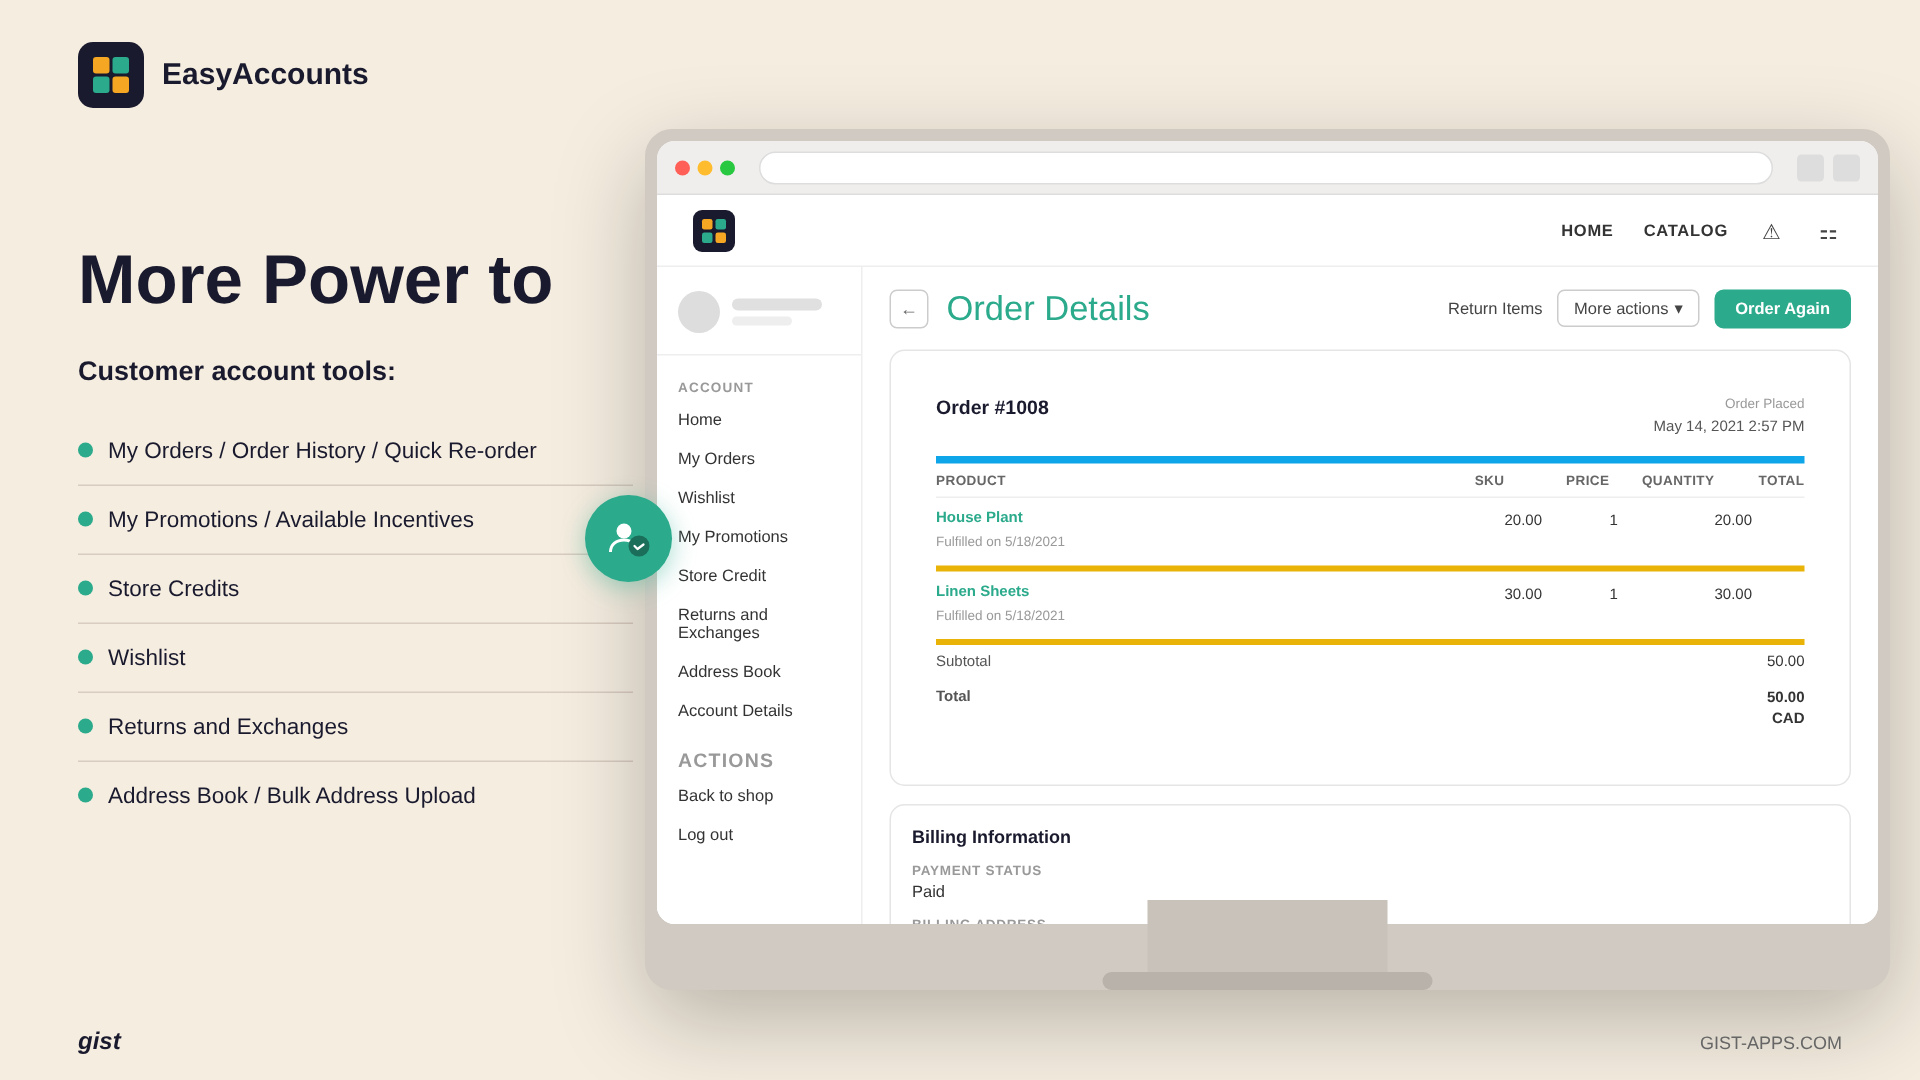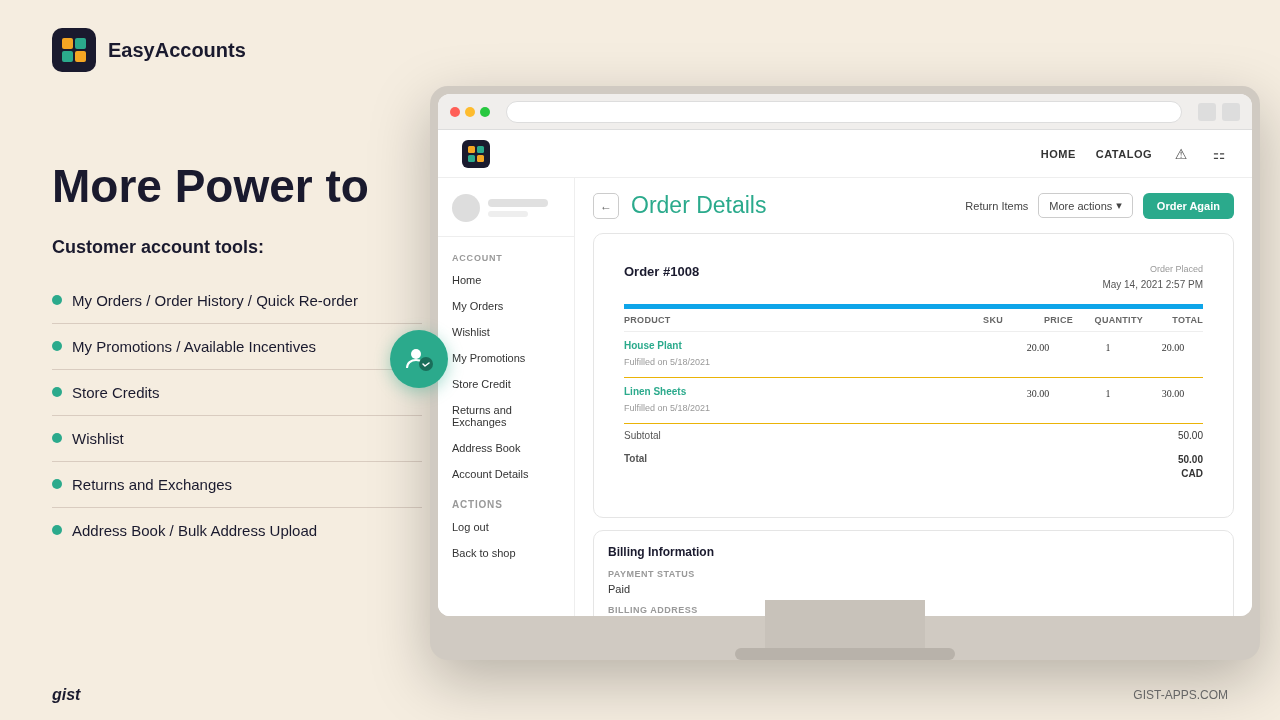--- a/index.html
+++ b/index.html
@@ -280,21 +280,21 @@
       padding: 8px 14px 4px;
       text-transform: uppercase;
     }
     .sidebar-item {
       padding: 7px 14px;
       font-size: 11px;
       color: #333;
       cursor: pointer;
     }
     .sidebar-section-label2 {
-      font-size: 10px;
+      font-size: 13px;
       font-weight: 700;
       color: #999;
       letter-spacing: 0.8px;
       padding: 12px 14px 4px;
       text-transform: uppercase;
     }
 
     
     .main-content {
       flex: 1;
@@ -395,39 +395,38 @@
       font-weight: 700;
       color: #666;
       letter-spacing: 0.3px;
       text-transform: uppercase;
     }
     .th:not(:first-child) { text-align: right; }
     .order-row {
       display: grid;
       grid-template-columns: 1fr 80px 70px 70px 60px;
       padding: 8px 0;
-      border-bottom: 1px solid #eab308;
+      border-bottom: 4px solid #eab308;
     }
     .product-cell {}
     .product-link {
       font-size: 10px;
       color: #2baa8c;
       font-weight: 600;
       display: block;
     }
     .product-fulfilled {
       font-size: 9px;
       color: #999;
     }
     .cell-val {
       font-size: 10px;
       color: #333;
-      text-align: center;
+      text-align: left;
       padding-top: 2px;
-      font-family: Liberation Serif, serif;
     }
     .subtotal-row, .total-row {
       display: flex;
       justify-content: space-between;
       padding: 6px 0;
     }
     .subtotal-label, .total-label {
       font-size: 10px;
       color: #555;
     }
@@ -605,22 +604,22 @@
             <div class="sidebar-section-label">ACCOUNT</div>
             <div class="sidebar-item">Home</div>
             <div class="sidebar-item">My Orders</div>
             <div class="sidebar-item">Wishlist</div>
             <div class="sidebar-item">My Promotions</div>
             <div class="sidebar-item">Store Credit</div>
             <div class="sidebar-item">Returns and Exchanges</div>
             <div class="sidebar-item">Address Book</div>
             <div class="sidebar-item">Account Details</div>
             <div class="sidebar-section-label2">ACTIONS</div>
+            <div class="sidebar-item">Back to shop</div>
             <div class="sidebar-item">Log out</div>
-            <div class="sidebar-item">Back to shop</div>
           </div>
 
           <div class="main-content">
 
             <div class="order-header">
               <div class="back-btn">
                 <span>←</span>
               </div>
               <span class="order-title">Order Details</span>
               <div class="header-actions">

